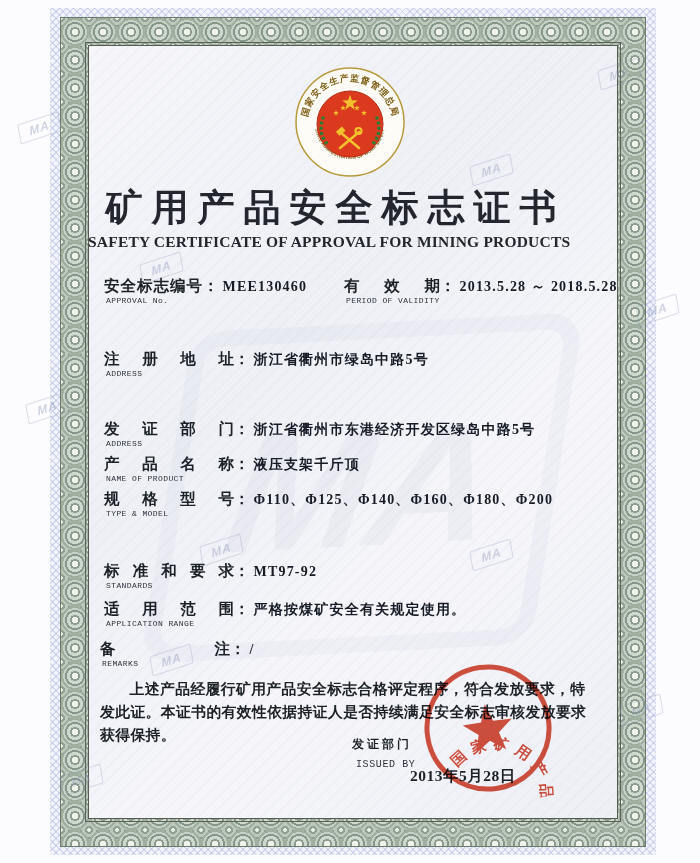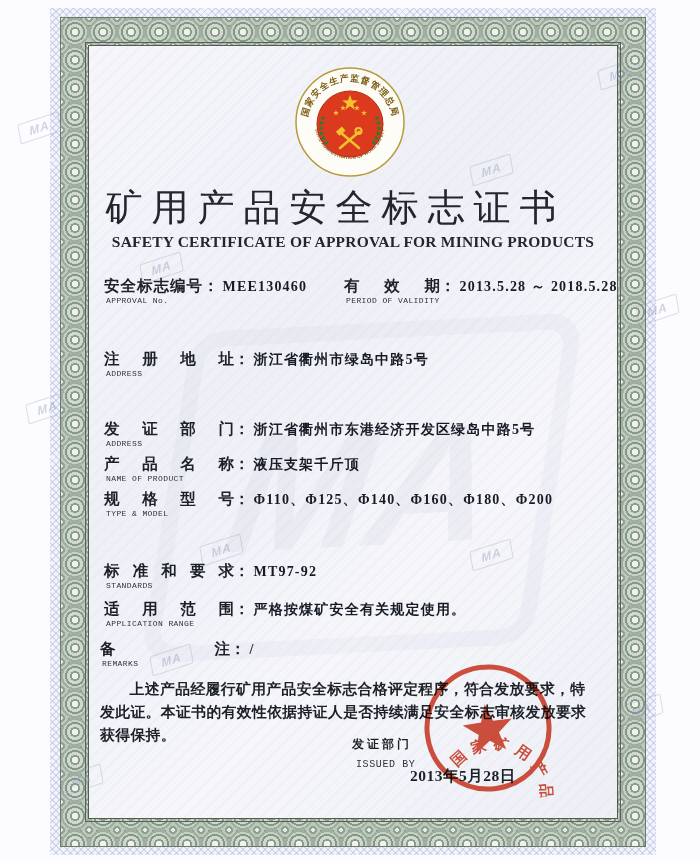--- a/index.html
+++ b/index.html
@@ -33,22 +33,22 @@
       font:italic 700 12px "Liberation Sans",sans-serif;padding:2px 10px;border-radius:2px;
       transform:rotate(-18deg) skewX(-8deg);letter-spacing:1px;}
   .wm-big{position:absolute;left:168px;top:322px;width:356px;height:300px;border-radius:34px;
       border:16px solid rgba(150,158,192,.07);display:flex;align-items:center;justify-content:center;
       transform:skewX(-12deg) rotate(-3deg);
       color:rgba(150,158,192,.09);font:italic 800 168px "Liberation Sans",sans-serif;}
 
   
   .emblem{position:absolute;left:294px;top:66px;}
   .title{position:absolute;left:88px;top:183px;width:486px;text-align:center;
-    font-size:37px;font-weight:400;letter-spacing:9px;text-indent:9px;color:#23262e;}
-  .subtitle{position:absolute;left:88px;top:233px;width:530px;text-align:center;
+    font-size:37px;font-weight:700;letter-spacing:9px;text-indent:9px;color:#23262e;}
+  .subtitle{position:absolute;left:88px;top:233px;width:530px;
     font-size:15.5px;font-weight:700;letter-spacing:.2px;color:#23262e;}
 
   
   .f{position:absolute;white-space:nowrap;}
   .zh{font-size:15.5px;font-weight:700;color:#1c2128;}
   .lab{display:inline-block;width:130px;text-align:justify;text-align-last:justify;vertical-align:bottom;}
   .lab-n{display:inline-block;letter-spacing:1px;vertical-align:bottom;}
   .lab-v{display:inline-block;width:96px;text-align:justify;text-align-last:justify;vertical-align:bottom;}
   .colon{font-weight:700;font-size:15.5px;}
   .val{font-size:14px;font-weight:700;letter-spacing:1.2px;color:#161b25;padding-left:4px;}

